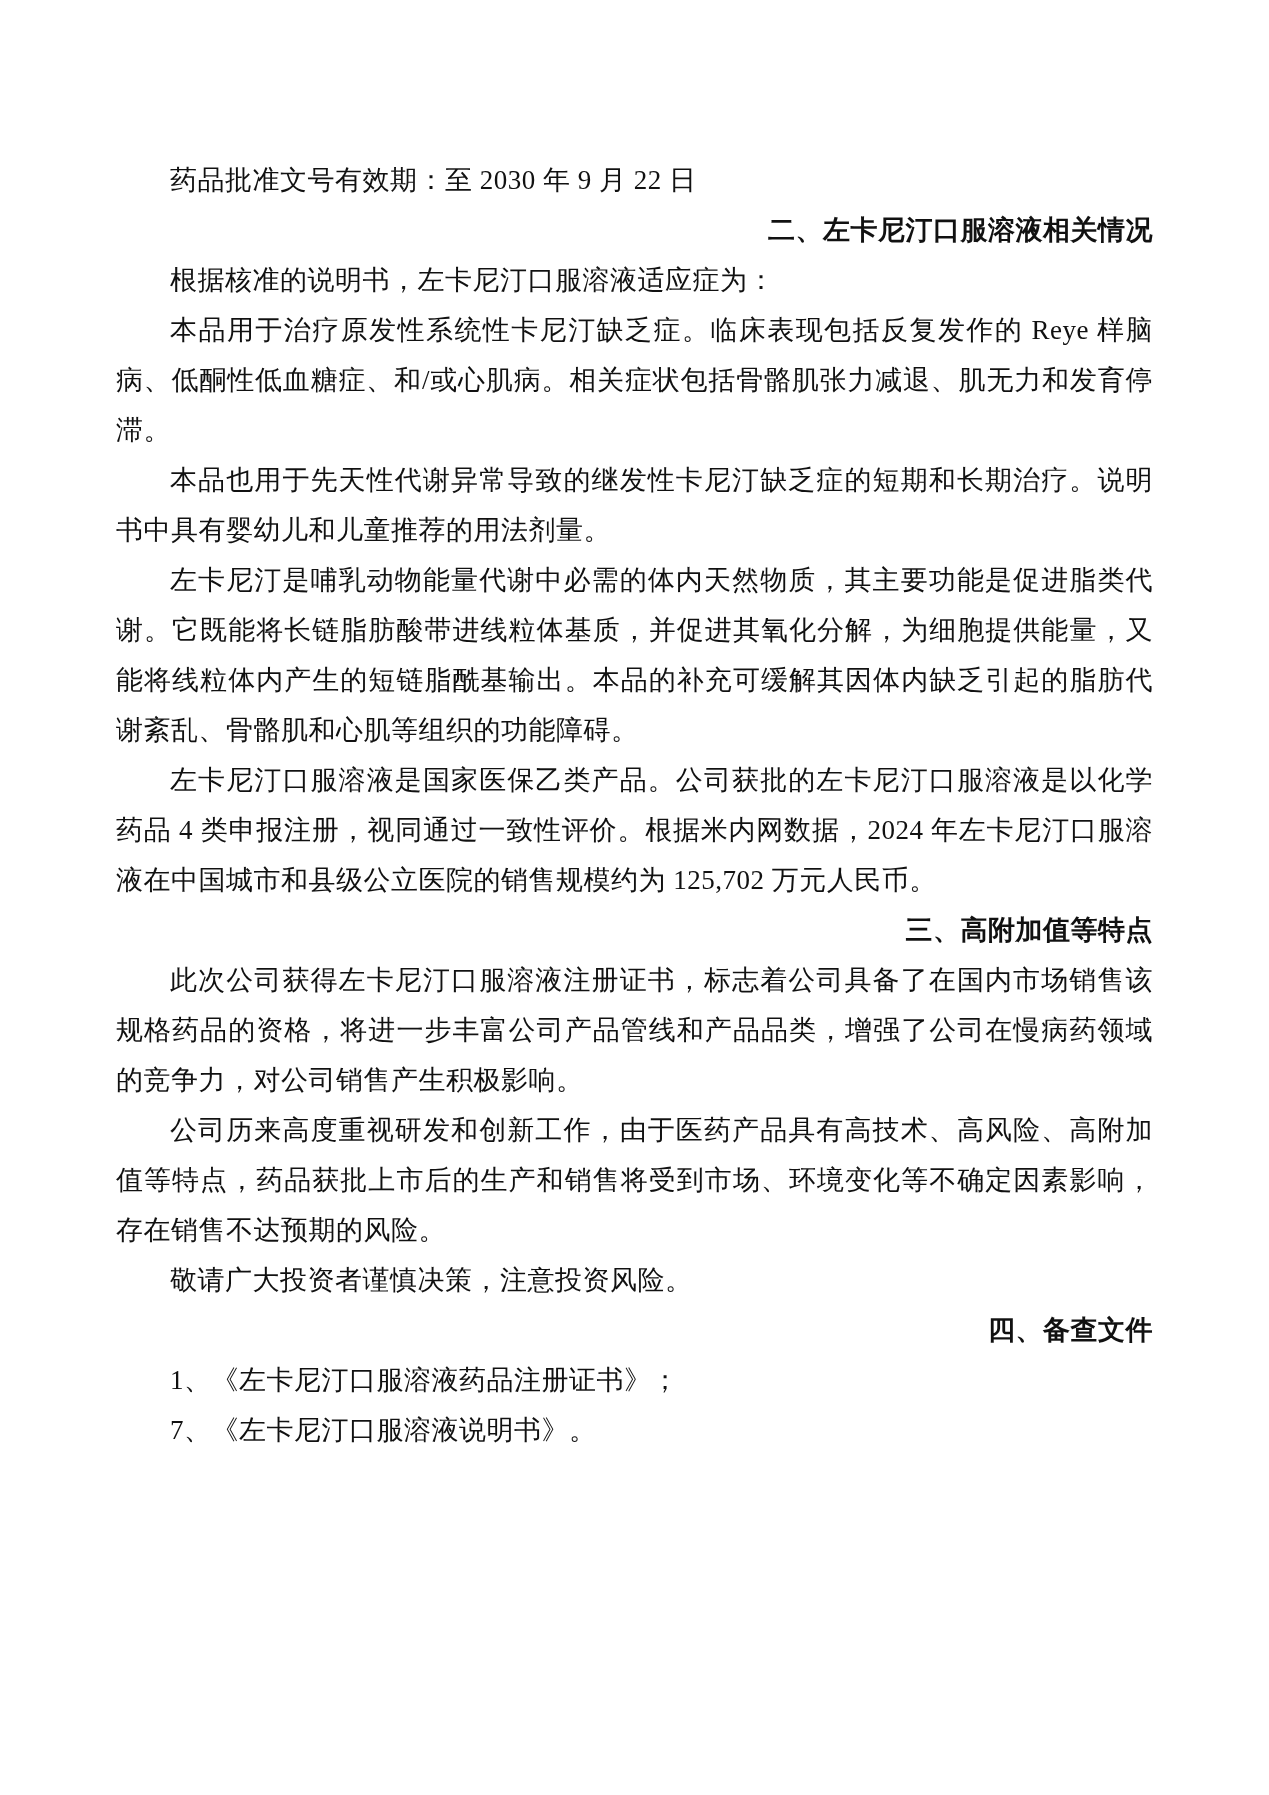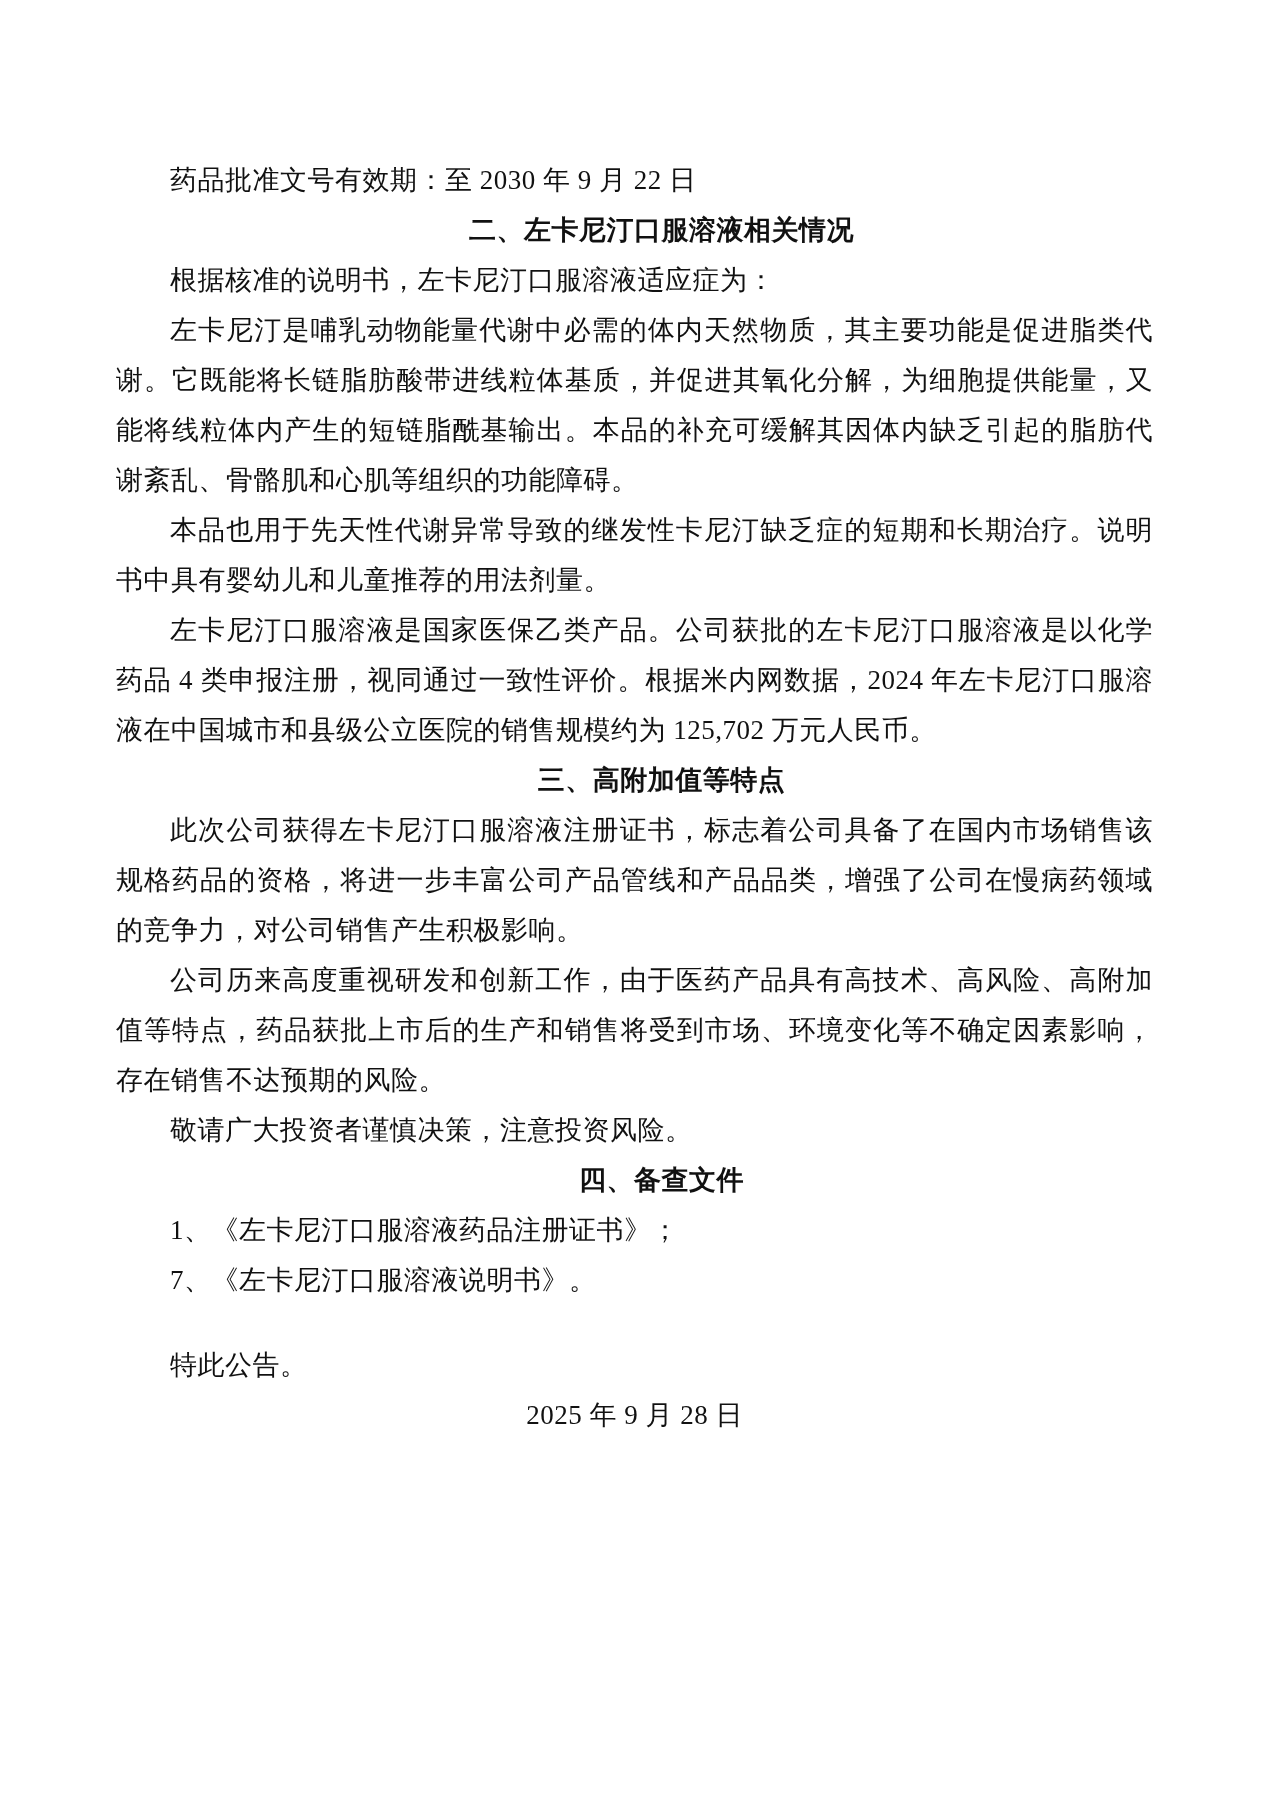--- a/index.html
+++ b/index.html
@@ -28,21 +28,21 @@
   .p {
     margin: 0;
     text-indent: 54px;
     text-align: justify;
     text-justify: inter-ideograph;
   }
   .h {
     margin: 0;
     text-indent: 54px;
     font-weight: 700;
-    text-align: center;
+    text-align: right;
   }
   .closing {
     margin: 35px 0 0 0;
     text-indent: 54px;
     text-align: left;
   }
   .signature {
     margin: 22px 0 0 0;
     text-align: right;
   }
@@ -52,22 +52,23 @@
   }
 </style>
 </head>
 <body>
 
 <div class="page">
   <div class="doc-body">
     <p class="p">药品批准文号有效期：至 2030 年 9 月 22 日</p>
     <p class="h">二、左卡尼汀口服溶液相关情况</p>
     <p class="p">根据核准的说明书，左卡尼汀口服溶液适应症为：</p>
+    <p class="p">本品用于治疗原发性系统性卡尼汀缺乏症。临床表现包括反复发作的 Reye 样脑病、低酮性低血糖症、和/或心肌病。相关症状包括骨骼肌张力减退、肌无力和发育停滞。</p>
+    <p class="p">本品也用于先天性代谢异常导致的继发性卡尼汀缺乏症的短期和长期治疗。说明书中具有婴幼儿和儿童推荐的用法剂量。</p>
     <p class="p">左卡尼汀是哺乳动物能量代谢中必需的体内天然物质，其主要功能是促进脂类代谢。它既能将长链脂肪酸带进线粒体基质，并促进其氧化分解，为细胞提供能量，又能将线粒体内产生的短链脂酰基输出。本品的补充可缓解其因体内缺乏引起的脂肪代谢紊乱、骨骼肌和心肌等组织的功能障碍。</p>
-    <p class="p">本品也用于先天性代谢异常导致的继发性卡尼汀缺乏症的短期和长期治疗。说明书中具有婴幼儿和儿童推荐的用法剂量。</p>
     <p class="p">左卡尼汀口服溶液是国家医保乙类产品。公司获批的左卡尼汀口服溶液是以化学药品 4 类申报注册，视同通过一致性评价。根据米内网数据，2024 年左卡尼汀口服溶液在中国城市和县级公立医院的销售规模约为 125,702 万元人民币。</p>
     <p class="h">三、高附加值等特点</p>
     <p class="p">此次公司获得左卡尼汀口服溶液注册证书，标志着公司具备了在国内市场销售该规格药品的资格，将进一步丰富公司产品管线和产品品类，增强了公司在慢病药领域的竞争力，对公司销售产生积极影响。</p>
     <p class="p">公司历来高度重视研发和创新工作，由于医药产品具有高技术、高风险、高附加值等特点，药品获批上市后的生产和销售将受到市场、环境变化等不确定因素影响，存在销售不达预期的风险。</p>
     <p class="p">敬请广大投资者谨慎决策，注意投资风险。</p>
     <p class="h">四、备查文件</p>
     <p class="p">1、《左卡尼汀口服溶液药品注册证书》；</p>
     <p class="p">7、《左卡尼汀口服溶液说明书》。</p>
     <p class="closing">特此公告。</p>
     <p class="date">2025 年 9 月 28 日</p>

